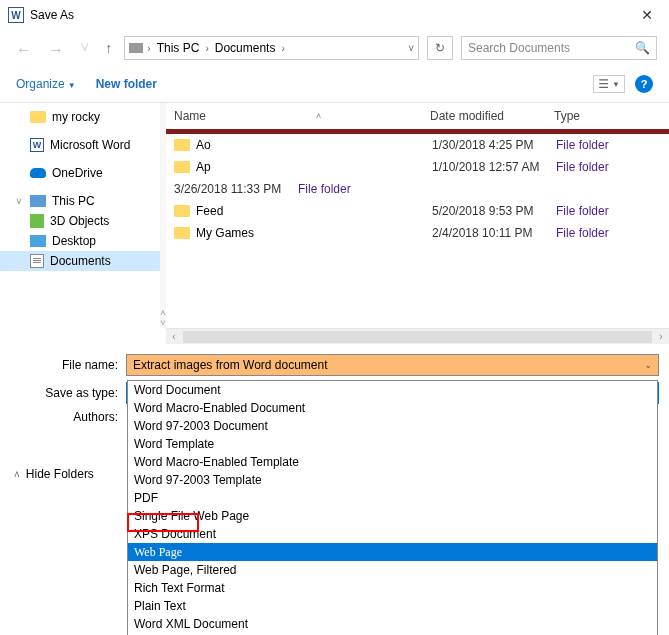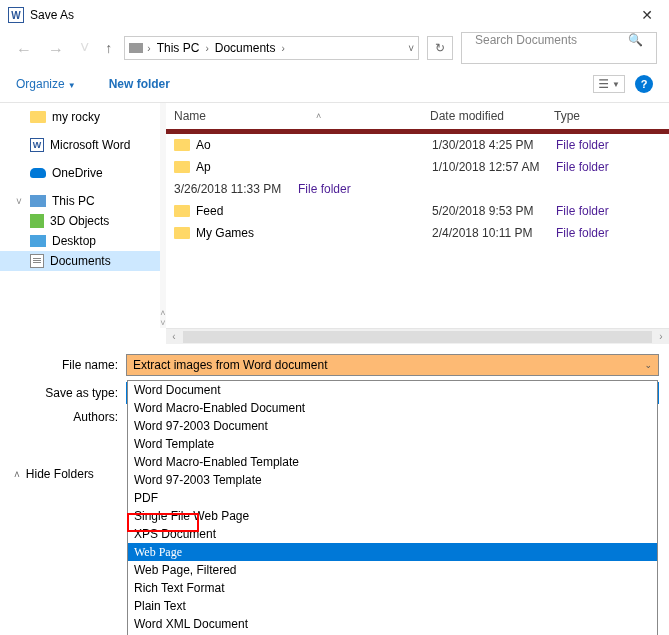--- a/index.html
+++ b/index.html
@@ -11,23 +11,23 @@
 .navrow { display: flex; align-items: center; padding: 4px 12px; gap: 8px; height: 36px; }
 .navrow .arrow { color: #bbb; font-size: 16px; padding: 0 4px; }
 .navrow .uparrow { color: #666; font-size: 14px; padding: 0 4px; }
 .addr { display: flex; align-items: center; border: 1px solid #ccc; flex: 1; height: 24px; padding: 0 4px; gap: 4px; }
 .addr .pcicon { width: 14px; height: 10px; background: #999; display: inline-block; }
 .addr .sep { color: #666; font-size: 10px; }
 .addr .crumb { padding: 0 2px; }
 .addr .spacer { flex: 1; }
 .addr .down { color: #666; font-size: 10px; }
 .refresh { border: 1px solid #ccc; width: 26px; height: 24px; display: flex; align-items: center; justify-content: center; color: #666; }
-.search { border: 1px solid #ccc; height: 32px; width: 196px; display: flex; padding: 0 13px; color: #888; }
+.search { border: 1px solid #ccc; height: 24px; width: 196px; display: flex; align-items: center; padding: 0 6px; color: #888; }
 .search .mag { margin-left: auto; color: #666; }
-.toolbar { display: flex; align-items: center; padding: 6px 16px; gap: 33px; height: 36px; }
+.toolbar { display: flex; align-items: center; padding: 6px 16px; gap: 20px; height: 36px; }
 .toolbar .org { color: #1e6fbb; }
 .toolbar .org .caret { font-size: 8px; margin-left: 3px; }
 .toolbar .newf { color: #1e6fbb; font-weight: bold; }
 .toolbar .right { margin-left: auto; display: flex; align-items: center; gap: 10px; }
 .toolbar .viewbtn { border: 1px solid #ccc; padding: 1px 4px; font-size: 10px; color: #666; display: flex; gap: 3px; align-items: center; }
 .toolbar .help { width: 18px; height: 18px; border-radius: 50%; background: #0078d7; color: #fff; display: flex; align-items: center; justify-content: center; font-weight: bold; font-size: 11px; }
 .main { display: flex; border-top: 1px solid #e5e5e5; height: 226px; }
 .tree { width: 160px; overflow: hidden; padding-top: 4px; }
 .tree .item { display: flex; align-items: center; padding: 3px 8px 3px 30px; gap: 6px; white-space: nowrap; }
 .tree .item.sel { background: #cde8ff; }

